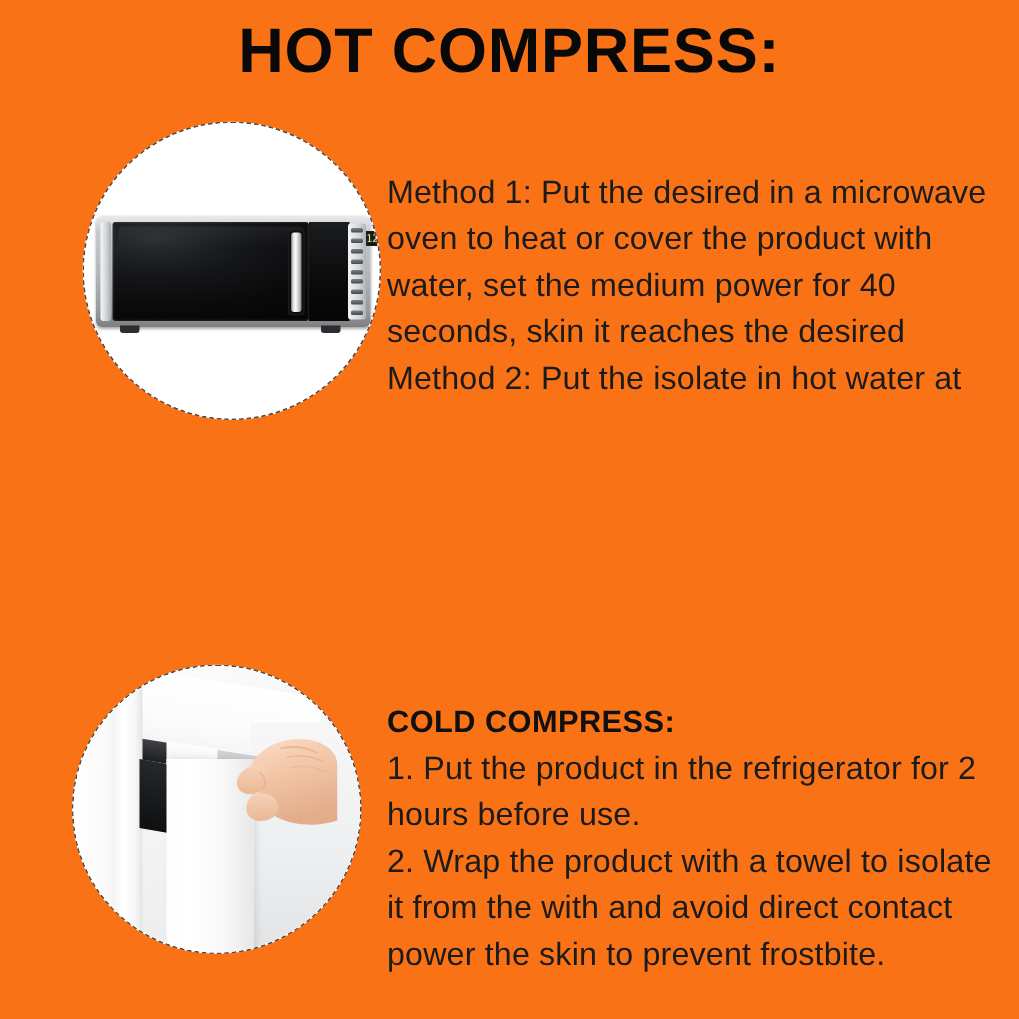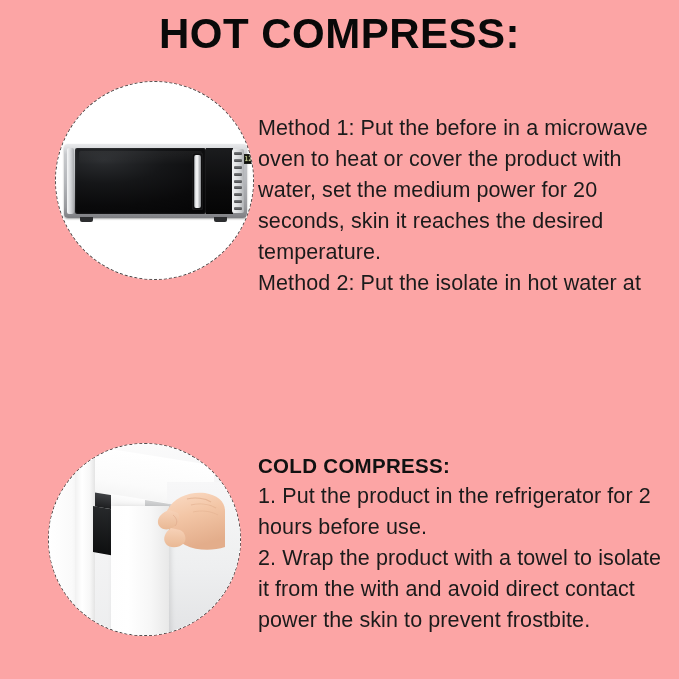--- a/index.html
+++ b/index.html
@@ -9,21 +9,21 @@
   }
   body {
     font-family: "Liberation Sans", sans-serif;
     -webkit-font-smoothing: antialiased;
   }
 
   #page {
     position: relative;
     width: 679px;
     height: 679px;
-    background: #fca5a5;
+    background: #f97316;
     overflow: hidden;
   }
 
   
   .page-title {
     position: absolute;
     left: 0;
     top: 8px;
     width: 679px;
     text-align: center;
@@ -272,21 +272,21 @@
 
   
   .text-block {
     position: absolute;
     color: #1b1b1b;
     font-size: 21.5px;
     line-height: 31px;
     letter-spacing: 0.1px;
   }
   #text-hot  { left: 258px; top: 113px; width: 415px; }
-  #text-cold { left: 258px; top: 450px; width: 415px; }
+  #text-cold { left: 258px; top: 466px; width: 415px; }
 
   .sub-title {
     font-weight: bold;
     font-size: 20.5px;
     letter-spacing: 0.3px;
     color: #111111;
   }
   .para { margin: 0; }
 </style>
 </head>
@@ -325,25 +325,24 @@
         </div>
 
         <div class="mw-foot left"></div>
         <div class="mw-foot right"></div>
       </div>
 
     </div>
   </div>
 
   <div class="text-block" id="text-hot">
-    <p class="para">Method 1: Put the before in a microwave</p>
+    <p class="para">Method 1: Put the desired in a microwave</p>
     <p class="para">oven to heat or cover the product with</p>
-    <p class="para">water, set the medium power for 20</p>
+    <p class="para">water, set the medium power for 40</p>
     <p class="para">seconds, skin it reaches the desired</p>
-    <p class="para">temperature.</p>
     <p class="para">Method 2: Put the isolate in hot water at</p>
   </div>
 
   <div class="photo-circle" id="circle-fridge">
     <div class="circle-inner fr-scene">
 
       <div class="fr-wall"></div>
       <div class="fr-top"></div>
       <div class="fr-gap"></div>
       <div class="fr-side"></div>

